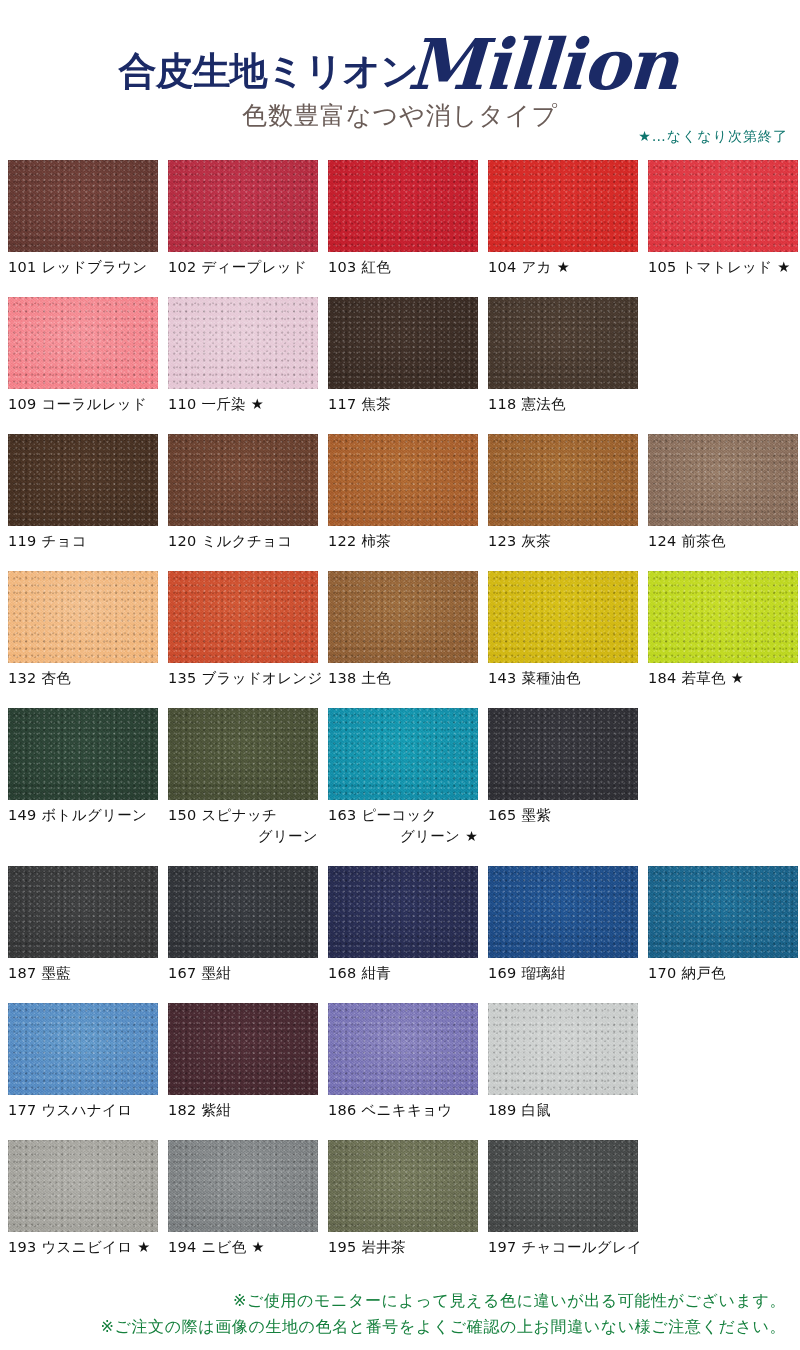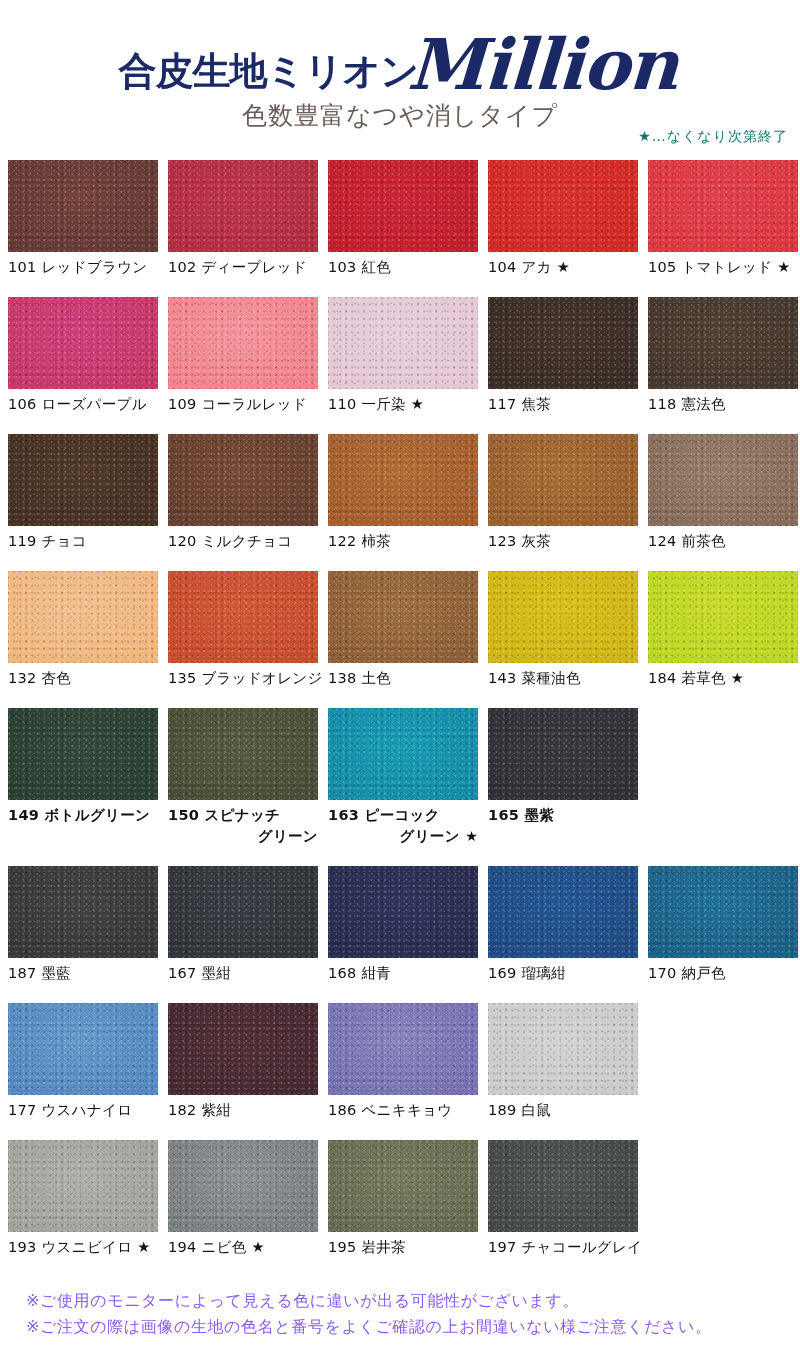--- a/index.html
+++ b/index.html
@@ -134,34 +134,35 @@
   }
   .label .l2 {
     display: block;
     text-align: right;
     white-space: nowrap;
   }
   .label .star {
     font-size: 14px;
   }
   .row-pad-1 { padding-bottom: 19px; }   
-  .row-pad-2 { padding-bottom: 19px; font-weight: bold; }   
+  .row-pad-2 { padding-bottom: 19px; }   
 
   
   .footer {
     position: absolute;
     left: 26px;
     top: 1288px;
     width: 760px;
     font-family: "DejaVu Sans", sans-serif;
     font-size: 16px;
-    color: #8b5cf6;
+    color: #15803d;
     line-height: 26px;
     letter-spacing: 0.6px;
     white-space: nowrap;
+    text-align: right;
   }
 </style>
 </head>
 <body>
 
 <div class="header">
   <div class="title-row">
     <span class="title-jp">合皮生地ミリオン</span><span class="title-script">Million</span>
   </div>
   <div class="subtitle">色数豊富なつや消しタイプ</div>
@@ -187,24 +188,20 @@
       <div class="swatch" style="background-color: rgb(215, 43, 40);"></div>
       <div class="label"><span>104 アカ ★</span></div>
     </div>
     <div class="cell">
       <div class="swatch" style="background-color: rgb(224, 58, 69);"></div>
       <div class="label"><span>105 トマトレッド ★</span></div>
     </div>
   </div>
 
   <div class="row row-pad-1">
-    <div class="cell">
-      <div class="swatch" style="background-color: rgb(204, 58, 112);"></div>
-      <div class="label"><span>106 ローズパープル</span></div>
-    </div>
     <div class="cell">
       <div class="swatch" style="background-color: rgb(245, 139, 147);"></div>
       <div class="label"><span>109 コーラルレッド</span></div>
     </div>
     <div class="cell">
       <div class="swatch" style="background-color: rgb(231, 203, 216);"></div>
       <div class="label"><span>110 一斤染 ★</span></div>
     </div>
     <div class="cell">
       <div class="swatch" style="background-color: rgb(62, 47, 39);"></div>

